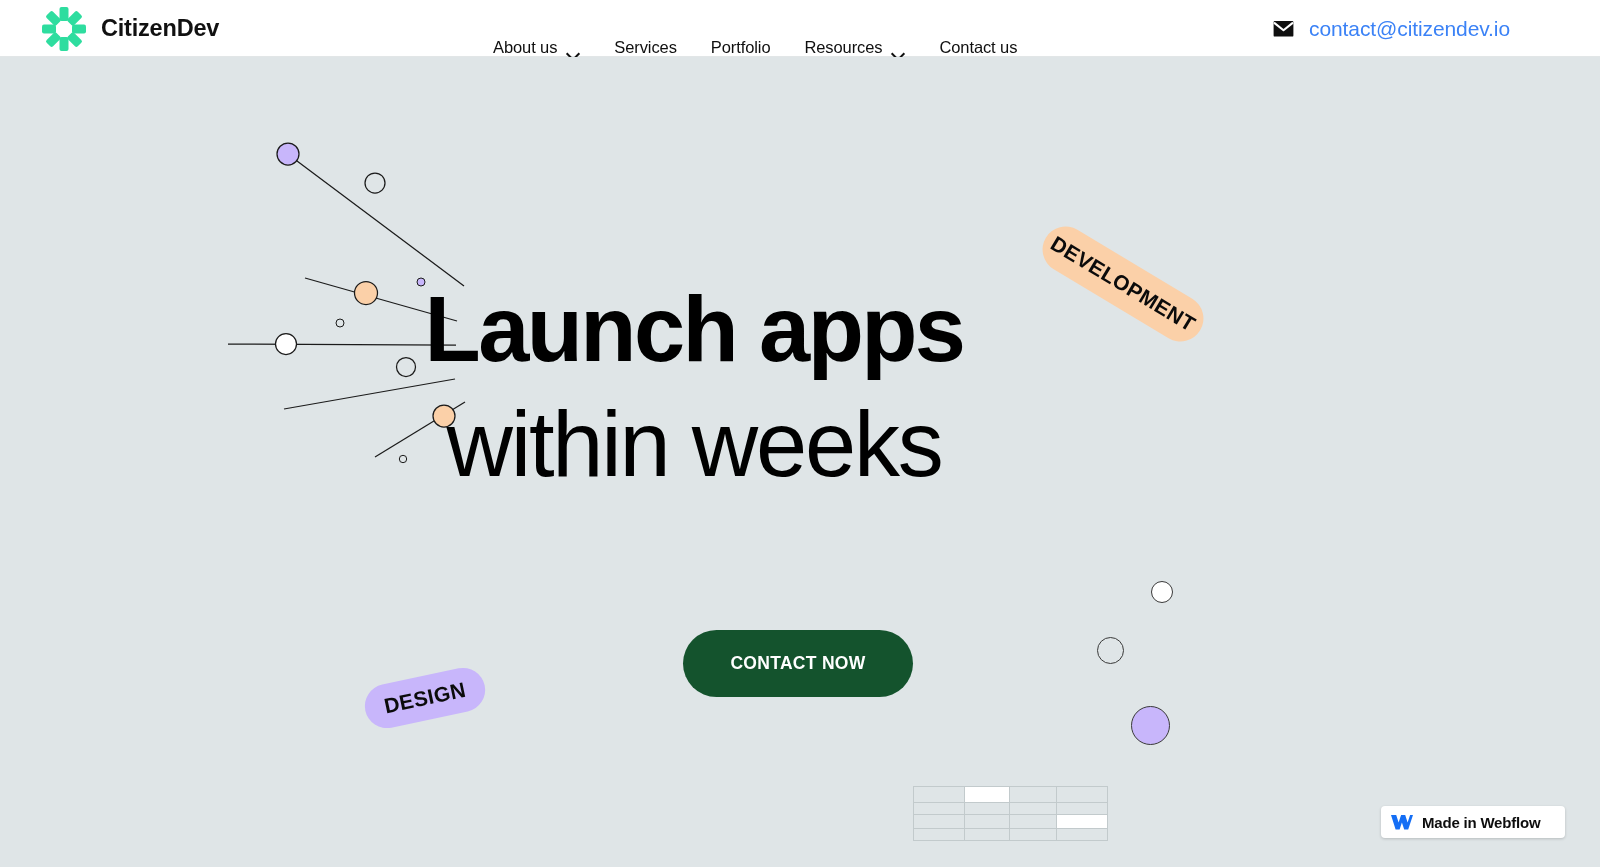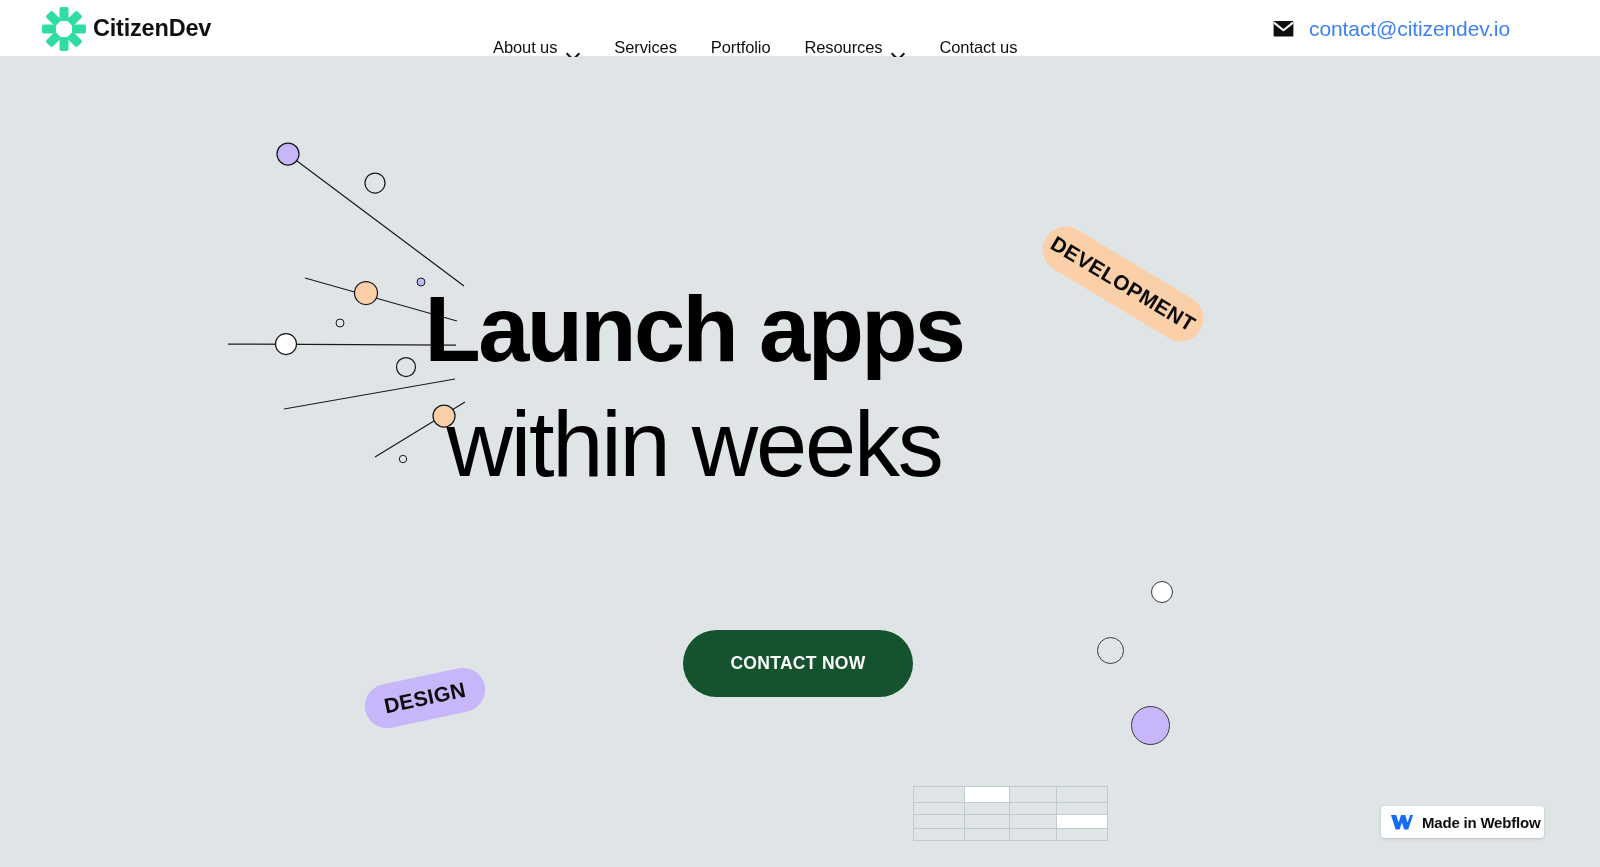--- a/index.html
+++ b/index.html
@@ -28,21 +28,21 @@
     align-items: center;
   }
 
   .brand {
     position: absolute;
     left: 41px;
     top: 0;
     height: 57px;
     display: flex;
     align-items: center;
-    gap: 6px;
+    gap: 14px;
     text-decoration: none;
   }
   .brand-logo {
     width: 46px;
     height: 46px;
     position: relative;
     flex: none;
   }
   .brand-logo span {
     position: absolute;
@@ -274,21 +274,21 @@
   .webflow-badge {
     position: absolute;
     left: 1381px;
     top: 806px;
     height: 32px;
     background: #ffffff;
     border-radius: 4px;
     display: flex;
     align-items: center;
     gap: 9px;
-    padding: 0 4px 0 10px;
+    padding: 0 25px 0 10px;
     box-shadow: 0 1px 3px rgba(0,0,0,0.18);
     cursor: pointer;
     text-decoration: none;
   }
   .webflow-logo { width: 22px; height: 15px; flex: none; }
   .webflow-logo svg { display: block; }
   .webflow-label {
     font-size: 15px;
     font-weight: bold;
     color: #0d0d0d;

